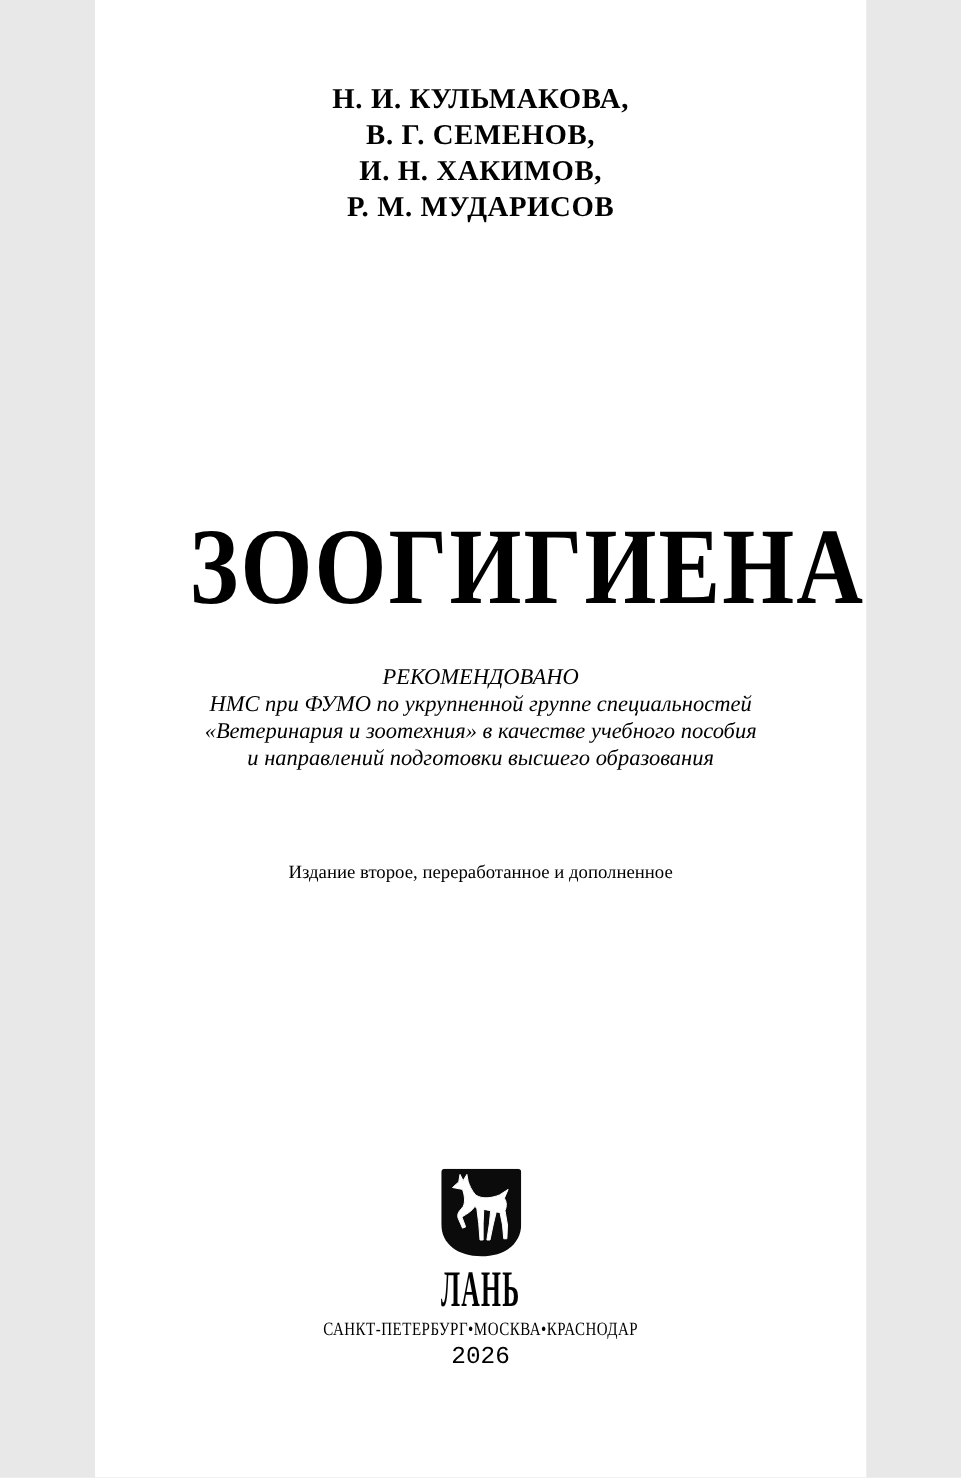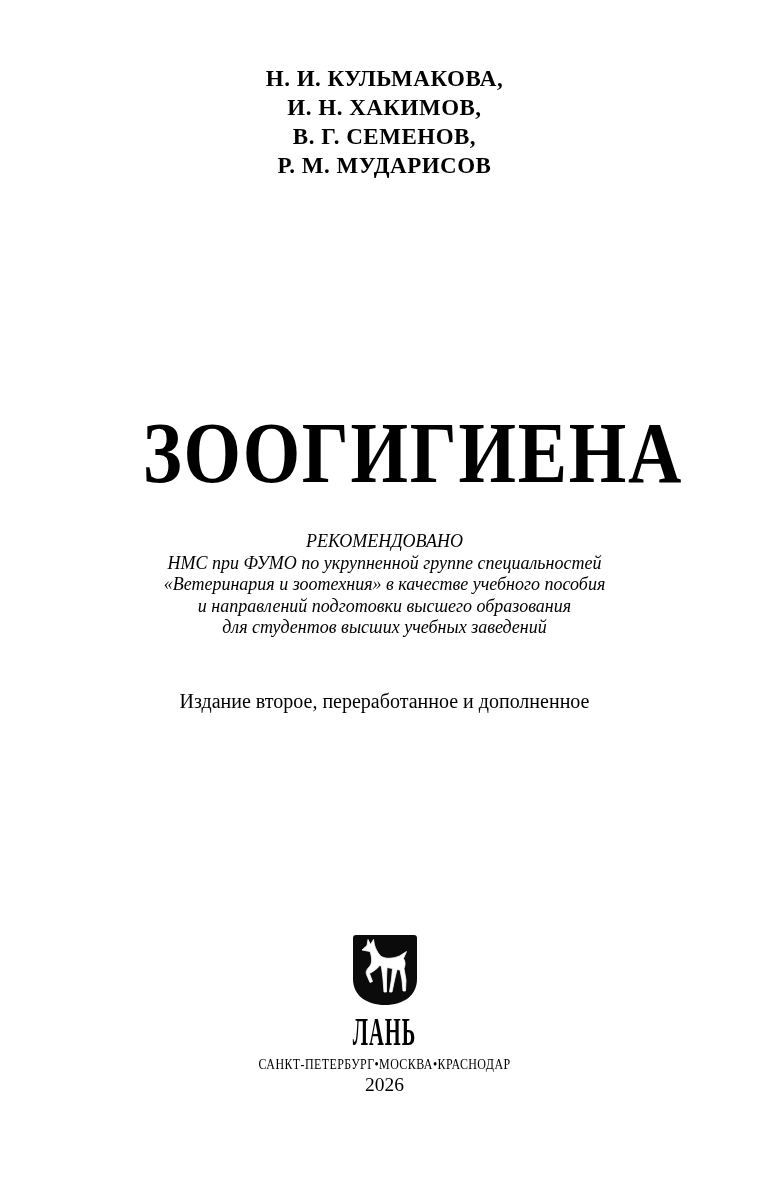--- a/index.html
+++ b/index.html
@@ -1,18 +1,18 @@
 <!DOCTYPE html>
 <html><head>
 <meta charset="utf-8">
 <style>
   html,body{margin:0;padding:0;background:#e8e8e8;}
   .page{
     position:relative;
-    width:769px;height:1182px;
+    width:617px;height:1182px;
     margin:0 auto;
     background:#ffffff;
     color:#000;
     font-family:"Liberation Serif", serif;
     overflow:hidden;
   }
   .band{position:absolute;left:0;width:100%;text-align:center;}
 
   .authors{
     top:64px;
@@ -39,21 +39,21 @@
 
   .recommend{
     top:531px;
     font-style:italic;
     font-size:18px;
     line-height:21.5px;
   }
 
   .edition{
     top:690px;
-    font-size:20px;
+    font-size:15px;
   }
 
   .logo-shield{
     top:935px;
   }
   .logo-shield svg{display:block;margin:0 auto;}
 
   .logo-text{
     top:1012px;
     font-family:Liberation Serif, serif;
@@ -79,44 +79,44 @@
     display:inline-block;
     transform:scaleX(0.8);
     transform-origin:center;
     letter-spacing:0.5px;
   }
 
   .year{
     top:1073px;
     font-size:19.5px;
     line-height:24px;
+    font-family:Liberation Mono, monospace;
   }
 </style>
 </head>
 <body>
 
 <div class="page">
 
   <div class="band authors">
     <div>Н. И. КУЛЬМАКОВА,</div>
+    <div>В. Г. СЕМЕНОВ,</div>
     <div>И. Н. ХАКИМОВ,</div>
-    <div>В. Г. СЕМЕНОВ,</div>
     <div>Р. М. МУДАРИСОВ</div>
   </div>
 
   <div class="band title">
     <span class="squeeze">ЗООГИГИЕНА</span>
   </div>
 
   <div class="band recommend">
     <div>РЕКОМЕНДОВАНО</div>
     <div>НМС при ФУМО по укрупненной группе специальностей</div>
     <div>«Ветеринария и зоотехния» в качестве учебного пособия</div>
     <div>и направлений подготовки высшего образования</div>
-    <div>для студентов высших учебных заведений</div>
   </div>
 
   <div class="band edition">Издание второе, переработанное и дополненное</div>
 
   <div class="band logo-shield">
     <svg width="64" height="72" viewBox="0 0 64 72" xmlns="http://www.w3.org/2000/svg">
       <path d="M3,0 L61,0 Q64,0 64,3 L64,44 C64,60.5 50.5,70 32,70 C13.5,70 0,60.5 0,44 L0,3 Q0,0 3,0 Z" fill="#0b0b0b"></path>
       <path d="M9,15
                L14,10.5 L15,4.5 L17.5,9.5 L20.5,4.5 L21.5,10
                C22.5,13 24,17 27.5,21

